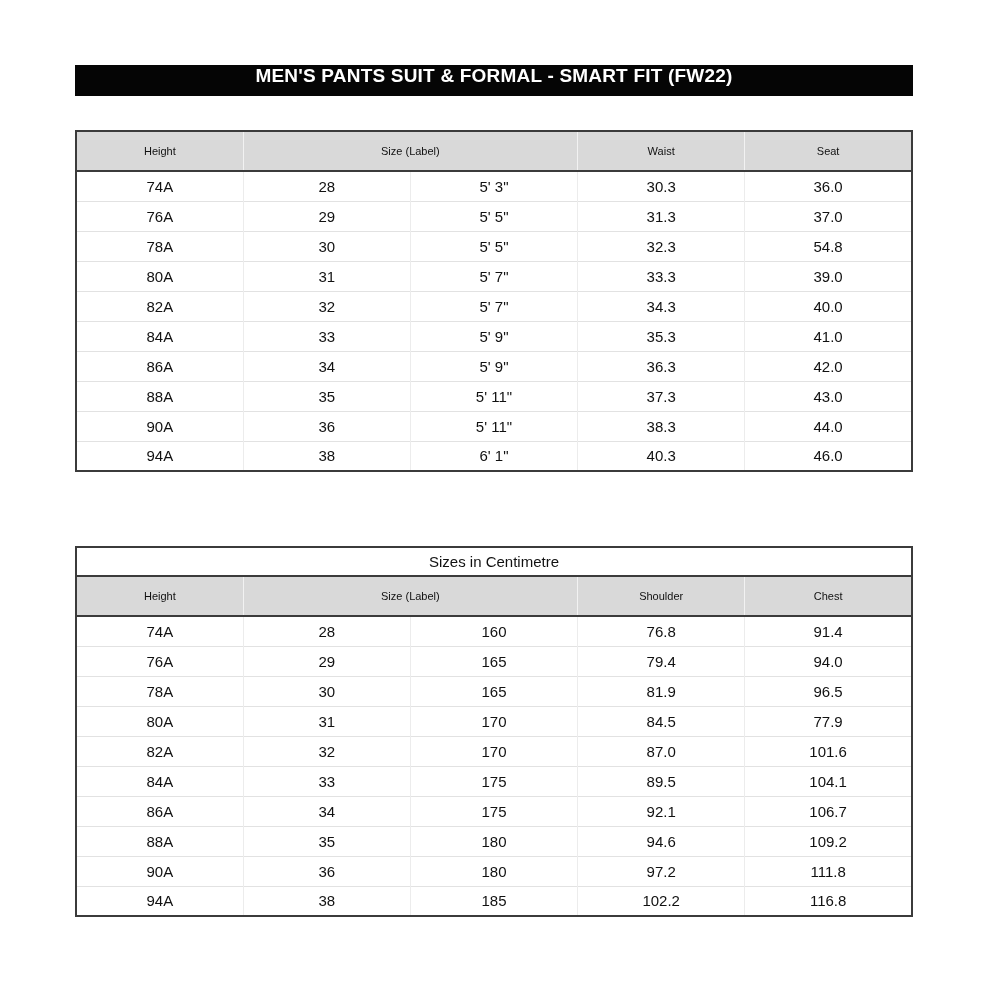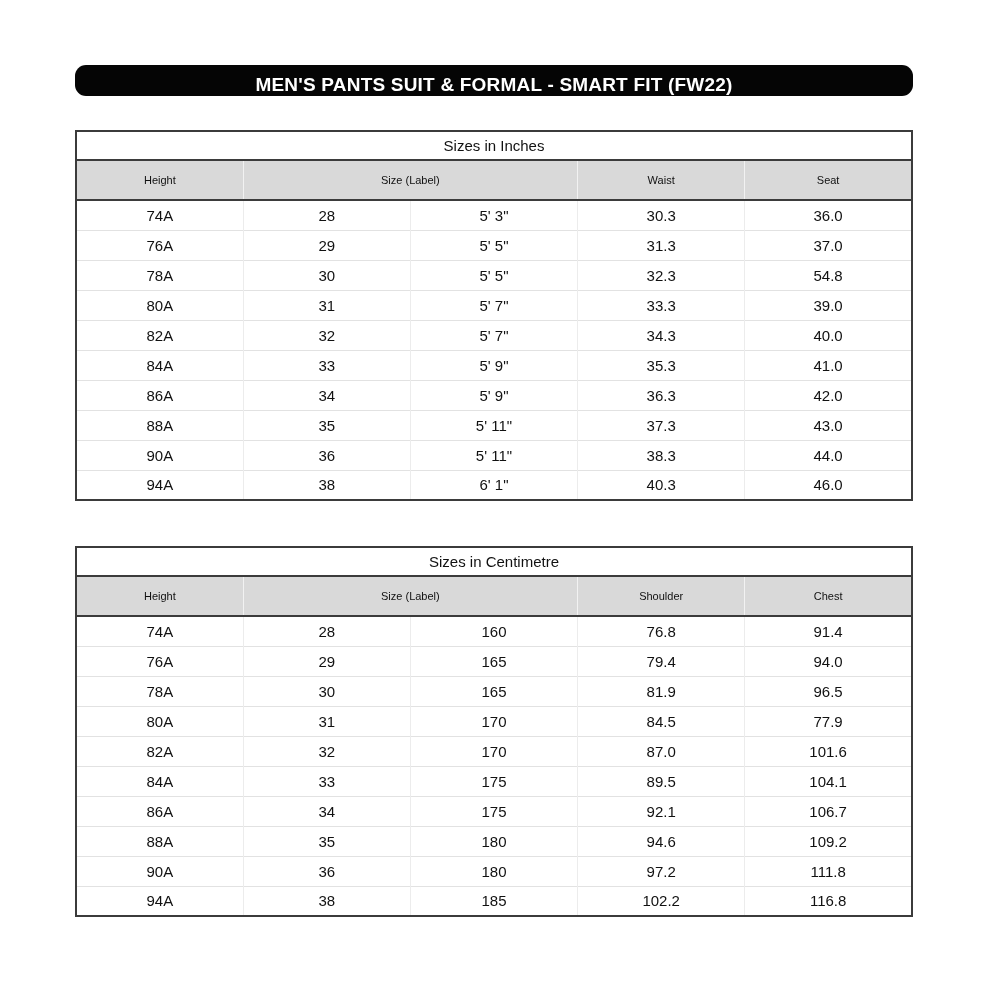--- a/index.html
+++ b/index.html
@@ -10,21 +10,21 @@
     color: #111111;
     position: relative;
   }
   .page { position: absolute; inset: 0; }
 
   .banner {
     position: absolute;
     left: 75px; top: 65px;
     width: 838px; height: 31px;
     background: #050505;
-    display: flex; align-items: flex-end; justify-content: center; border-radius: 11px;
+    display: flex; align-items: flex-start; justify-content: center;
   }
   .banner-title {
     color: #ffffff;
     font-size: 19px;
     font-weight: bold;
     letter-spacing: 0.2px;
     white-space: nowrap;
   }
 
   .size-table-wrap { position: absolute; left: 75px; width: 838px; }
@@ -81,23 +81,20 @@
   <div class="size-table-wrap wrap-inches">
     <table class="size-table">
       <colgroup>
           <col>
           <col>
           <col>
           <col>
           <col>
         </colgroup>
       <thead>
-        <tr class="title-row">
-          <td colspan="5">Sizes in Inches</td>
-        </tr>
         <tr class="header-row">
           <th>Height</th>
           <th colspan="2">Size (Label)</th>
           <th>Waist</th>
           <th>Seat</th>
         </tr>
       </thead>
       <tbody class="data-rows" data-rows="tables.0.rows">
           <tr>
             <td>74A</td>

